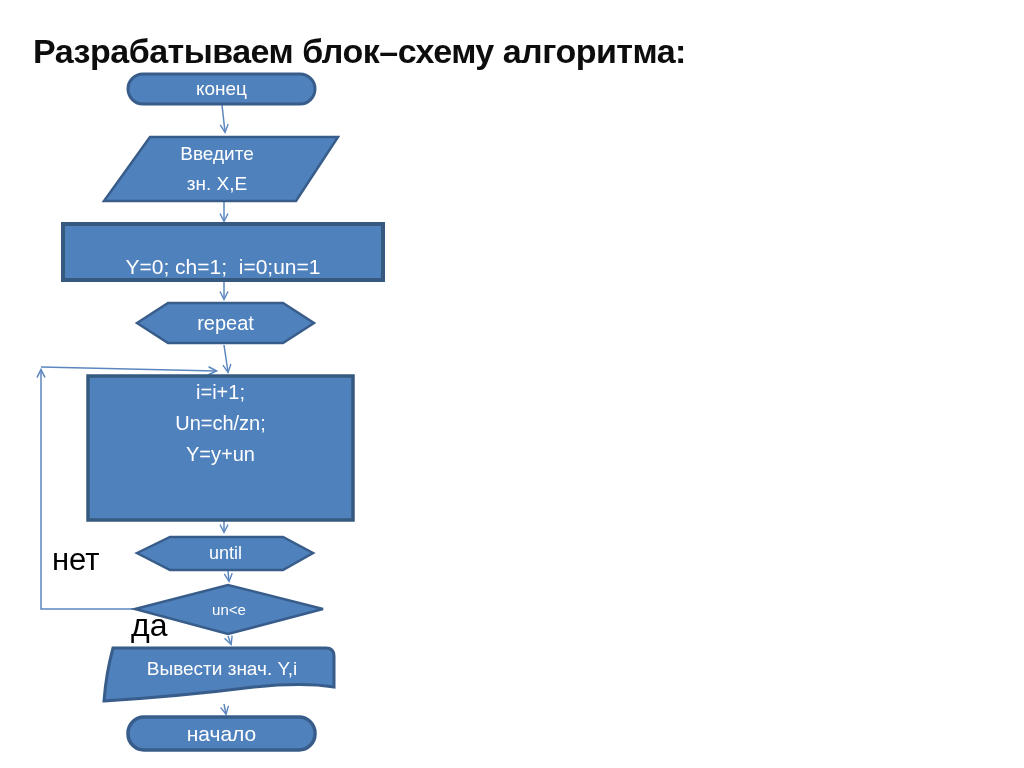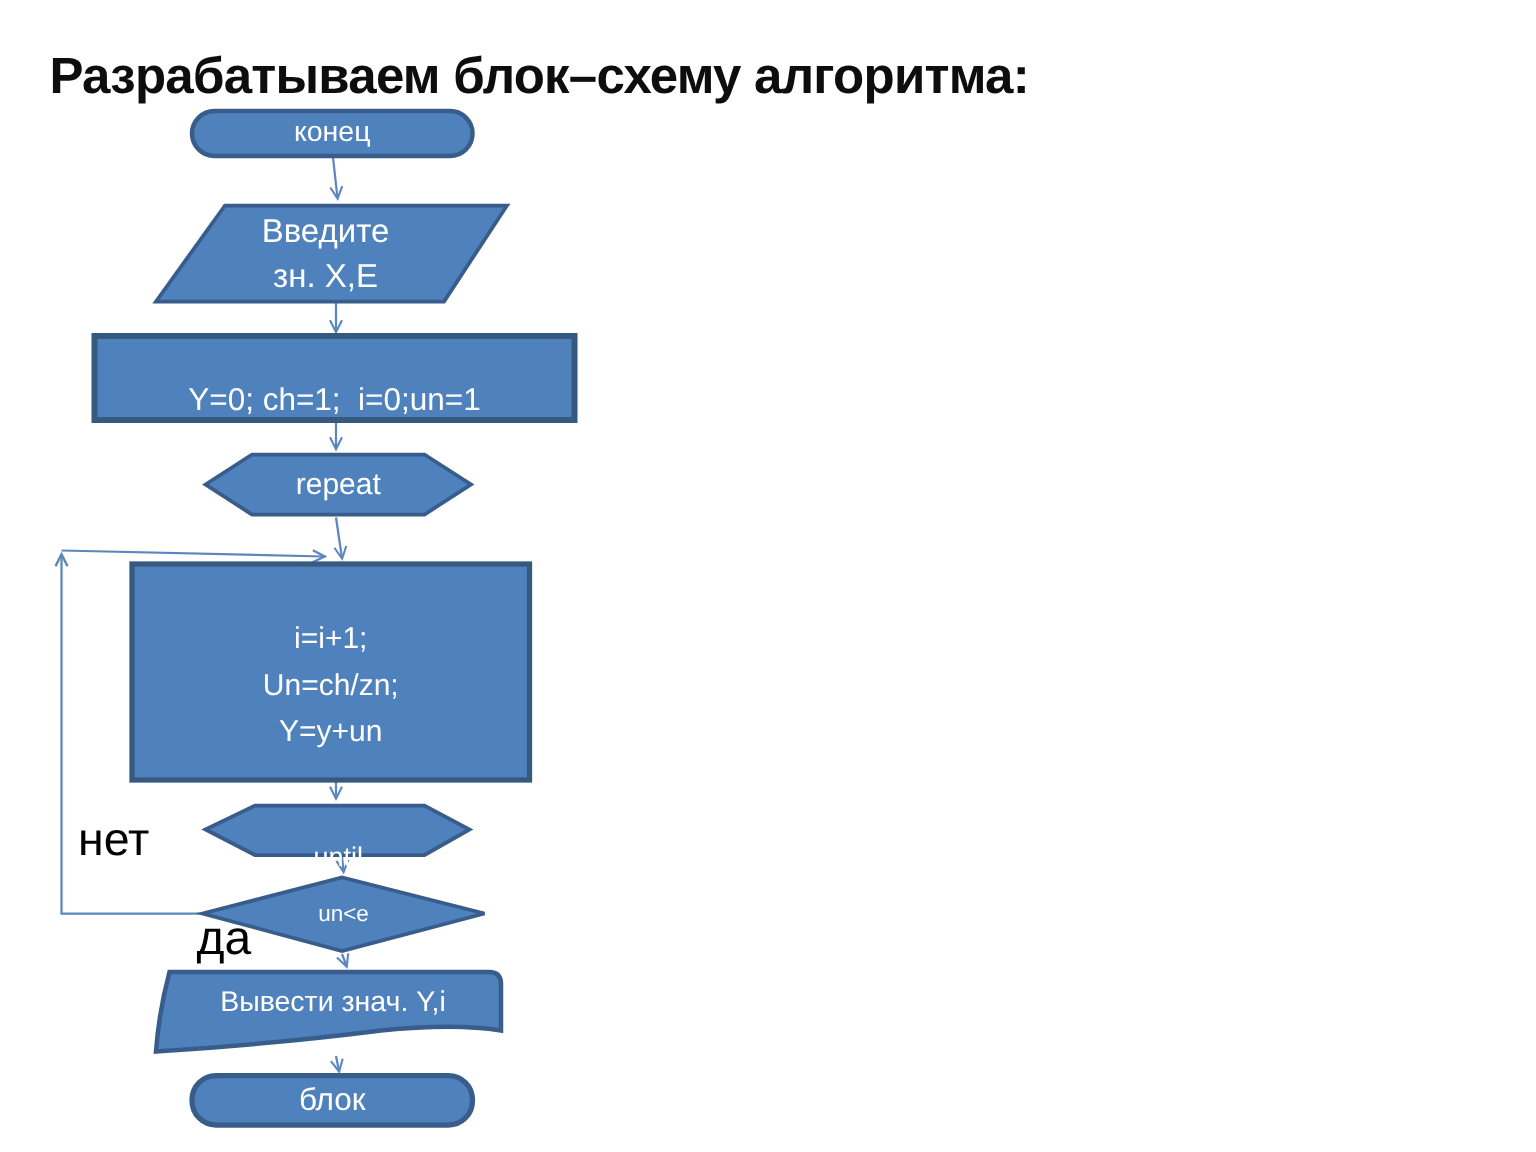--- a/index.html
+++ b/index.html
@@ -14,25 +14,25 @@
 
   .diagram-svg { position: absolute; left: 0; top: 0; }
 
   .node-label {
     position: absolute; display: flex; align-items: center; justify-content: center;
     color: #ffffff; text-align: center; white-space: pre; pointer-events: none;
   }
   .multiline { flex-direction: column; }
 
   .lbl-start     { left: 128px; top: 73px;  width: 187px; height: 31px;  font-size: 19px; }
-  .lbl-input     { left: 104px; top: 139px; width: 226px; height: 60px;  font-size: 22px; line-height: 30px; }
+  .lbl-input     { left: 104px; top: 139px; width: 226px; height: 60px;  font-size: 19px; line-height: 30px; }
   .lbl-init      { left: 63px;  top: 239px; width: 320px; height: 56px;  font-size: 21px; }
   .lbl-repeat    { left: 137px; top: 303px; width: 177px; height: 40px;  font-size: 20px; }
-  .lbl-body      { left: 88px;  top: 374px; width: 265px; height: 130px; font-size: 20px; line-height: 31px; justify-content: flex-end; padding-top: 3px; }
-  .lbl-until     { left: 137px; top: 536px; width: 177px; height: 34px;  font-size: 18px; margin-top: 18px; }
+  .lbl-body      { left: 88px;  top: 374px; width: 265px; height: 130px; font-size: 20px; line-height: 31px; justify-content: flex-start; padding-top: 3px; }
+  .lbl-until     { left: 137px; top: 536px; width: 177px; height: 34px;  font-size: 18px; }
   .lbl-condition { left: 135px; top: 589px; width: 188px; height: 40px;  font-size: 15px; }
   .lbl-output    { left: 110px; top: 647px; width: 224px; height: 44px;  font-size: 19px; }
   .lbl-end       { left: 128px; top: 716px; width: 187px; height: 35px;  font-size: 21px; }
 
   .edge-label {
     position: absolute; color: #000000; font-weight: 400; white-space: pre;
   }
   .edge-label-no  { left: 52px;  top: 542px; font-size: 31px; }
   .edge-label-yes { left: 131px; top: 607px; font-size: 32px; }
 </style>
@@ -98,16 +98,16 @@
   <div>Un=ch/zn;</div>
   <div>Y=y+un</div>
 </div>
 
 <div class="node-label lbl-until">until</div>
 
 <div class="node-label lbl-condition">un&lt;e</div>
 
 <div class="node-label lbl-output">Вывести знач. Y,i</div>
 
-<div class="node-label lbl-end">блок</div>
+<div class="node-label lbl-end">начало</div>
 
 <div class="edge-label edge-label-no">нет</div>
 <div class="edge-label edge-label-yes">да</div>
 
 </body></html>

